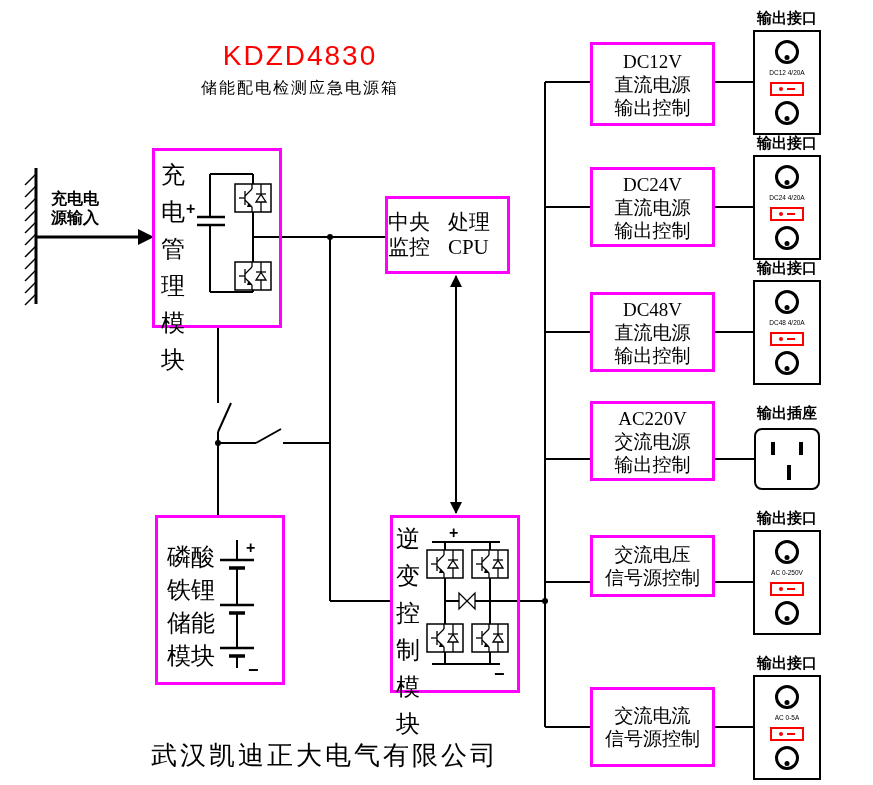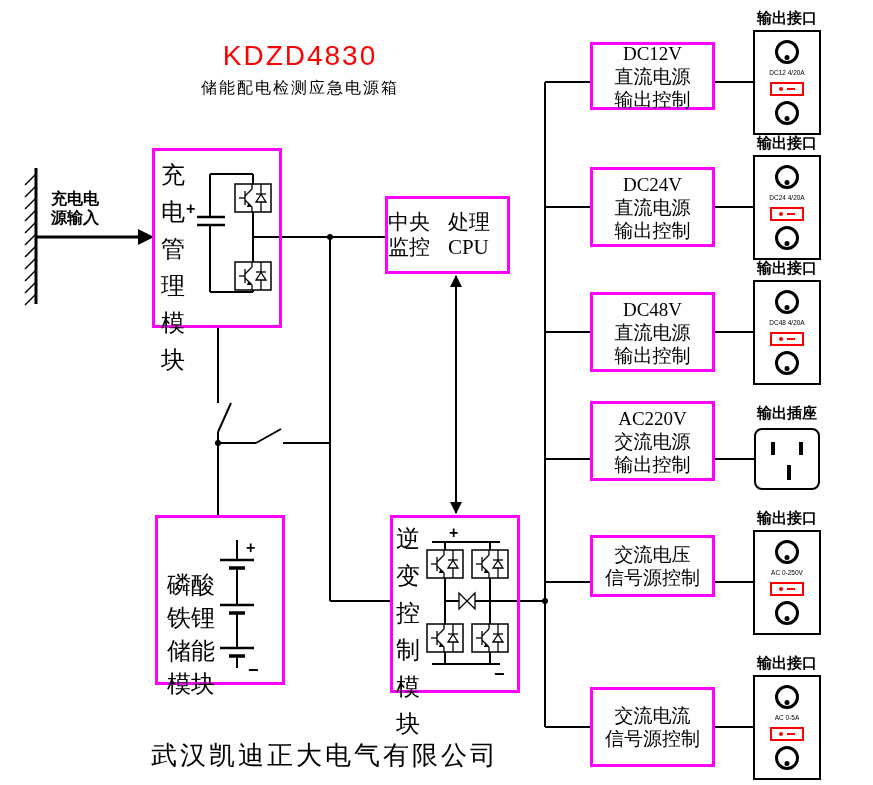--- a/index.html
+++ b/index.html
@@ -16,21 +16,21 @@
   .subtitle { position:absolute; left:100px; top:78px; width:400px; text-align:center;
               font-size:16px; letter-spacing:2px; z-index:3; }
   .footer { position:absolute; left:125px; top:738px; width:400px; text-align:center;
             font-size:26px; letter-spacing:3px; z-index:3; }
   .input-label { position:absolute; left:47px; top:189px; width:56px; font-size:16px;
                  font-weight:bold; line-height:19px; text-align:center; z-index:3; }
 
   .box { position:absolute; border:3px solid #ff00ff; background:transparent; z-index:2; }
   .vlabel { position:absolute; z-index:3; text-align:center; font-size:24px; }
   .vlabel.one { width:28px; line-height:37px; }
-  .vlabel.two { width:56px; line-height:33px;margin-top:28px; }
+  .vlabel.two { width:56px; line-height:33px; }
 
   .cpubox { left:385px; top:196px; width:125px; height:78px; display:flex;
             flex-direction:row; align-items:center; justify-content:center;
             font-size:21px; line-height:25px; }
 
   .rbox { width:125px; left:590px; display:flex; flex-direction:column;
           align-items:center; justify-content:center; }
   .rline { width:100%; text-align:center; font-size:19px; line-height:23px; }
 
   .port-label { position:absolute; left:747px; width:80px; text-align:center;
@@ -206,21 +206,21 @@
   <div class="vlabel two cn" style="left:163px;top:541px">磷酸铁锂储能模块</div>
 
   <div class="box" style="left:390px;top:515px;width:130px;height:178px"></div>
   <div class="vlabel one cn" style="left:394px;top:521px">逆变控制模块</div>
 
   <div class="box cpubox cn">
     <div>中央监控</div>
     <div>处理CPU</div>
   </div>
 
-  <div class="box rbox cn" style="top:42px;height:68px">
+  <div class="box rbox cn" style="top:42px;height:84px">
     <div class="rline">DC12V</div>
     <div class="rline">直流电源</div>
     <div class="rline">输出控制</div>
   </div>
   <div class="box rbox cn" style="top:167px;height:80px">
     <div class="rline">DC24V</div>
     <div class="rline">直流电源</div>
     <div class="rline">输出控制</div>
   </div>
   <div class="box rbox cn" style="top:292px;height:80px">

